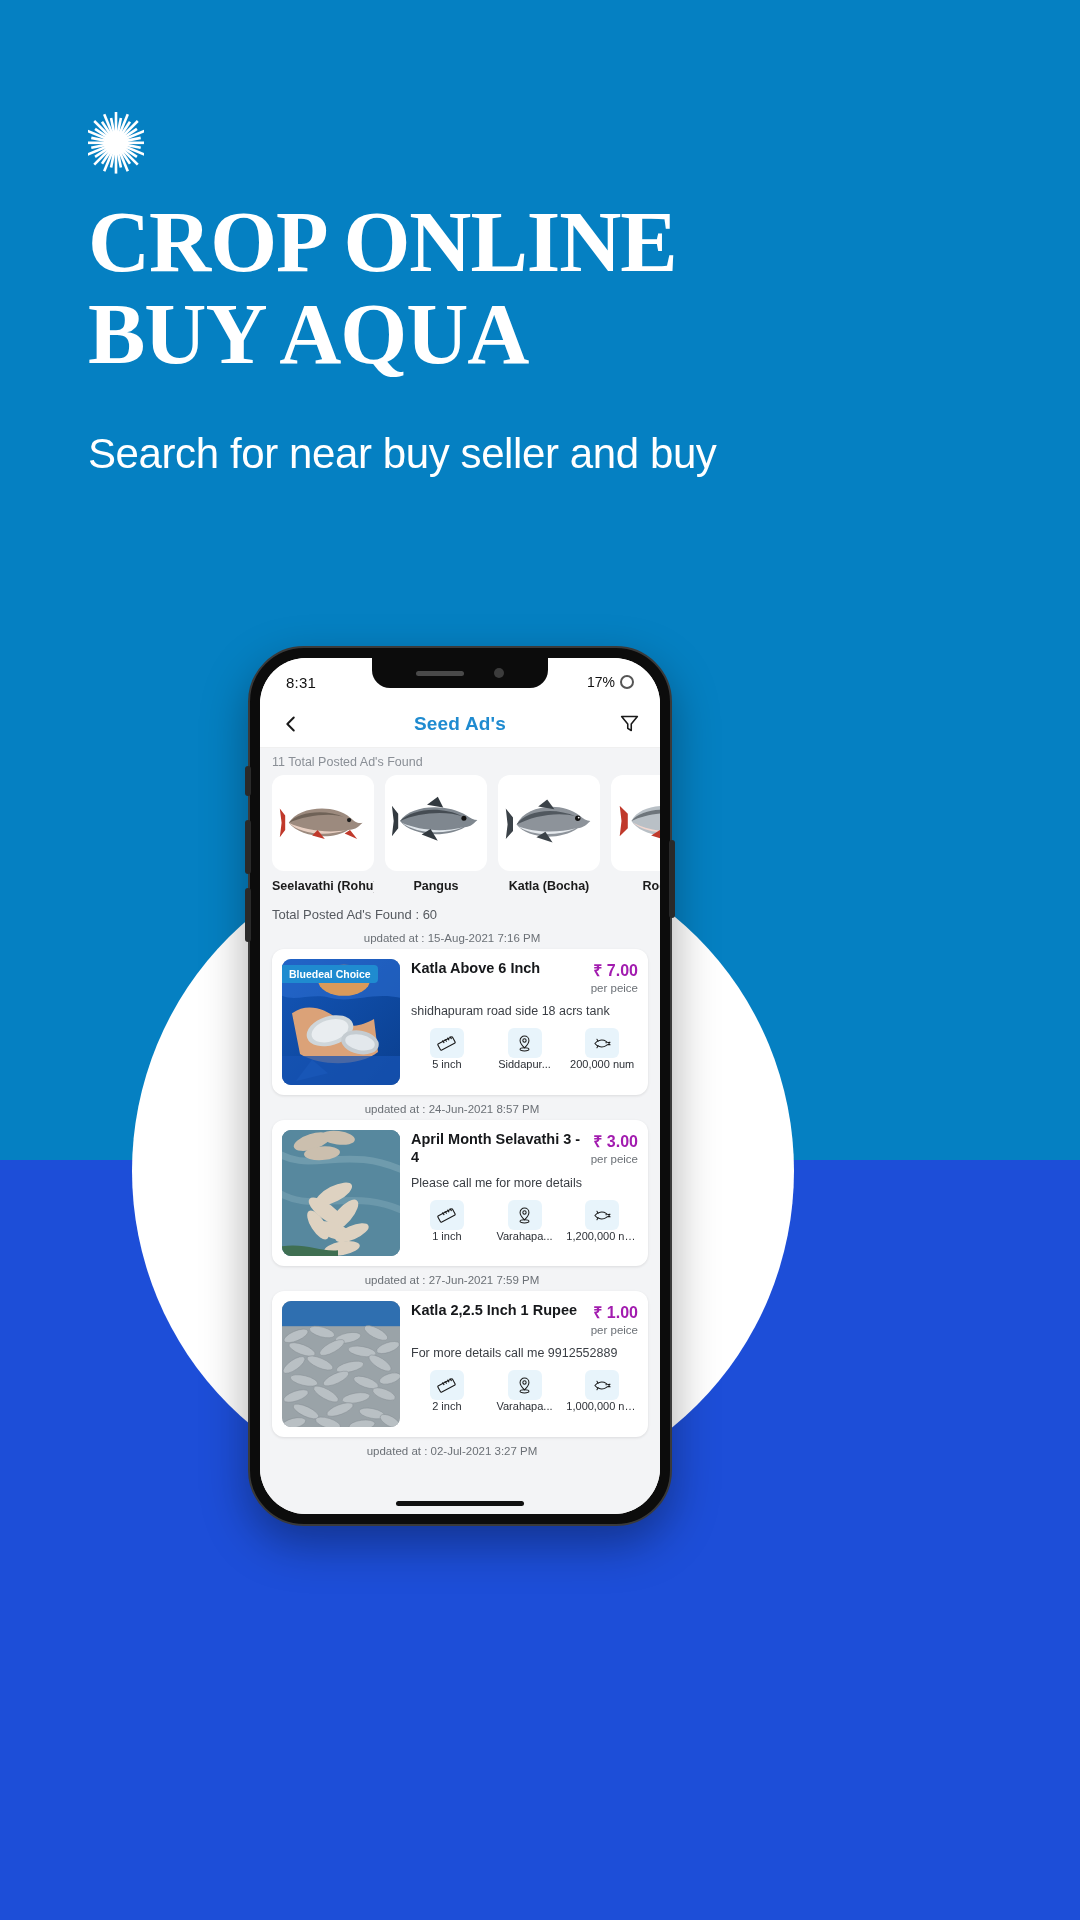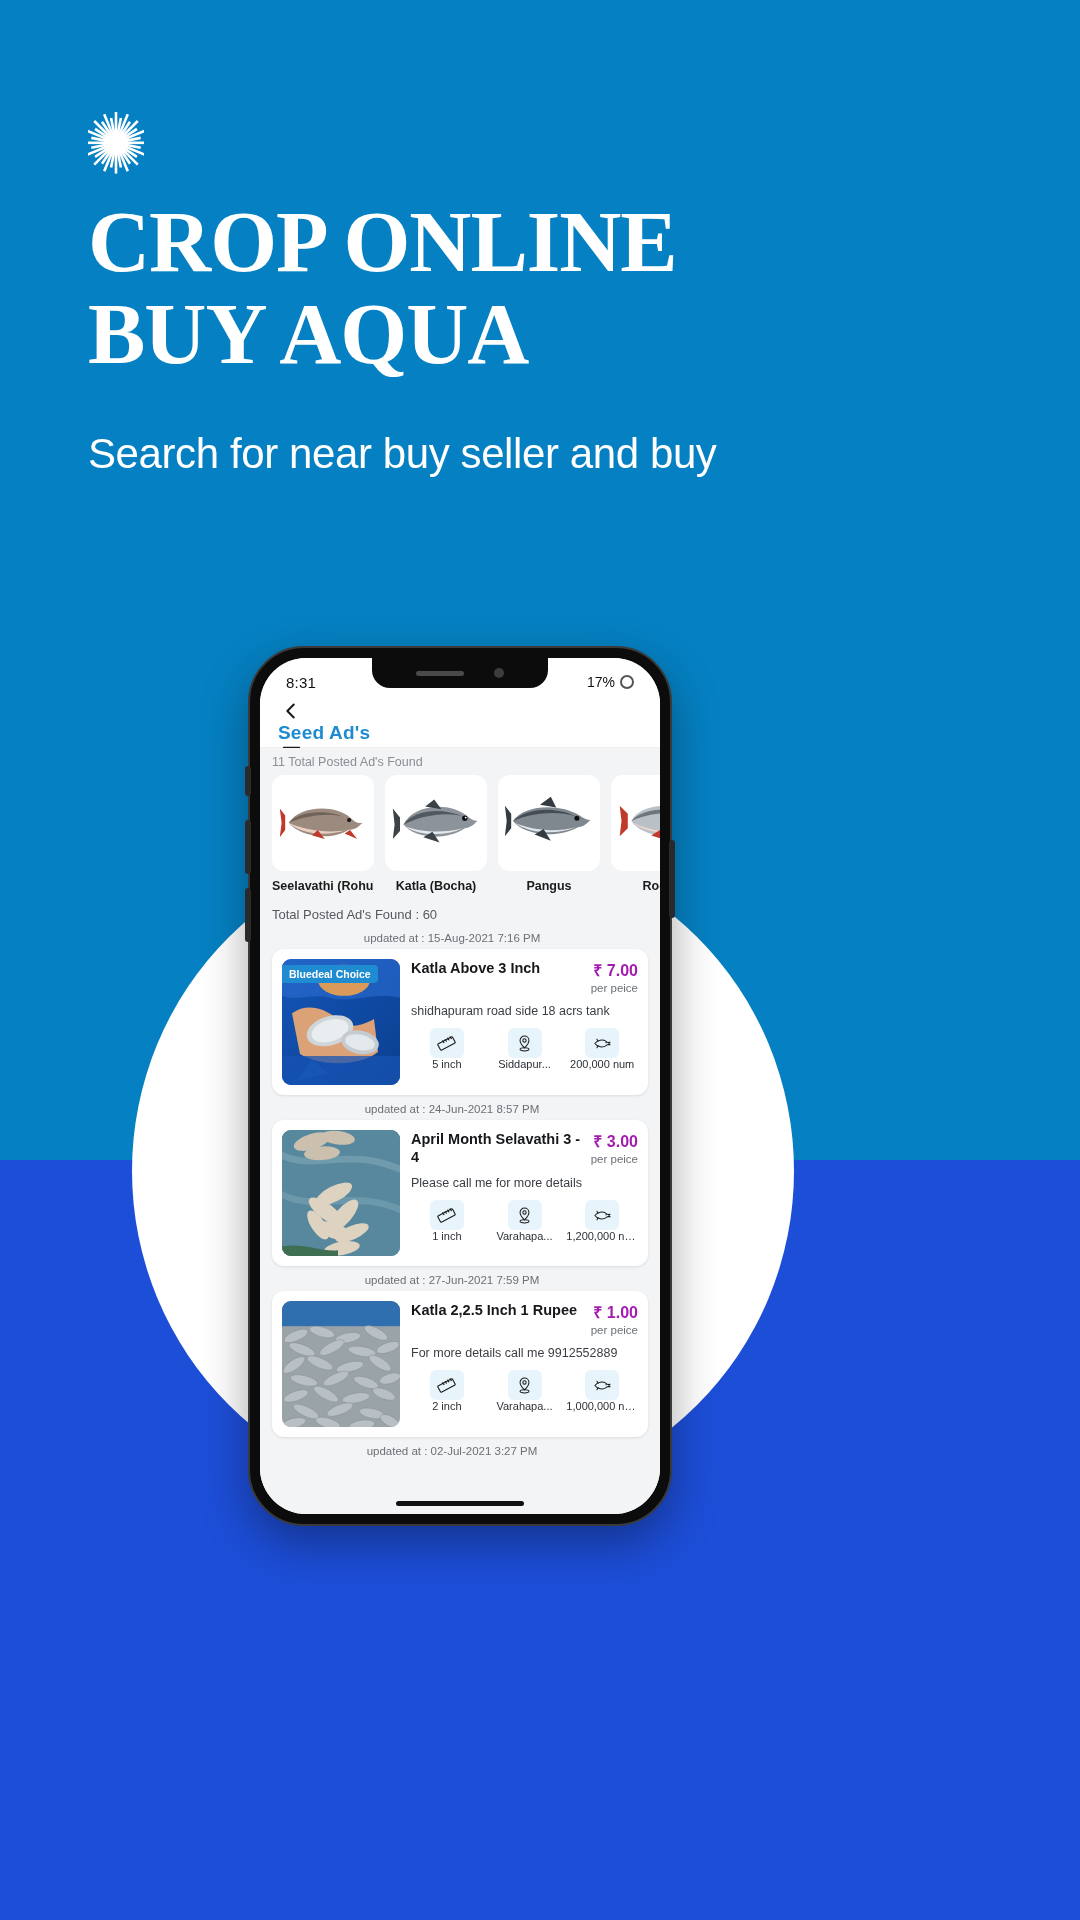--- a/index.html
+++ b/index.html
@@ -93,24 +93,23 @@
     top:0; width:176px; height:30px;
     background:#0c0c0c; border-radius:0 0 18px 18px;
     display:flex; align-items:center; justify-content:center; gap:30px;
   }
   #notch-speaker { width:48px; height:5px; border-radius:3px; background:#4a4a4a; }
   #notch-camera { width:10px; height:10px; border-radius:50%; background:#3c3c3c; }
 
   
   #app-bar {
     height:48px; background:#ffffff;
-    display:flex; align-items:flex-start;
+    display:flex; align-items:center;
     padding:0 18px;
     border-bottom:1px solid #f0f0f0;
-    flex-direction:column;
   }
   #back-button {
     width:26px; height:26px; display:flex; align-items:center; justify-content:center;
     cursor:pointer;
   }
   #app-title {
     flex:1; text-align:center;
     font-size:19px; font-weight:bold; color:#1f8bd0;
     letter-spacing:.2px;
   }
@@ -309,48 +308,48 @@
                     <circle cx="79" cy="29" r="2.4" fill="#1c1c1c"></circle>
                   </g>
                 </svg></span>
      </div>
      <div class="cat-label">Seelavathi (Rohu)</div>
           </div>
           <div class="cat-item">
             <div class="cat-thumb">
        <span><svg viewBox="0 0 100 60">
                   <g>
+                    <path d="M10 30 C22 12,62 10,84 24 C88 27,92 29,96 29 C90 35,86 37,82 37 C60 50,22 46,10 30 Z" fill="#7f878f"></path>
+                    <path d="M10 30 C24 16,56 13,80 25 C60 18,30 21,10 30 Z" fill="#454c53"></path>
+                    <path d="M12 32 C28 44,58 46,80 37 C56 43,30 40,12 32 Z" fill="#dfe5ea"></path>
+                    <path d="M8 22 L1 13 L3 30 L1 47 L8 38 Z" fill="#333a40"></path>
+                    <path d="M40 12 L52 3 L58 15 Z" fill="#333a40"></path>
+                    <path d="M44 39 L52 52 L34 45 Z" fill="#333a40"></path>
+                    <circle cx="81" cy="27" r="2.8" fill="#111"></circle>
+                  </g>
+                </svg></span>
+     </div>
+     <div class="cat-label">Pangus</div>
+          </div>
+          <div class="cat-item">
+            <div class="cat-thumb">
+       <span><svg viewBox="0 0 100 60">
+                  <g>
                     <path d="M14 34 C24 12,64 8,84 24 C88 28,92 30,96 30 C90 36,86 38,82 38 C62 52,26 50,14 34 Z" fill="#8d939a"></path>
                     <path d="M14 34 C24 18,56 14,80 25 C62 19,32 24,14 34 Z" fill="#51585f"></path>
                     <path d="M16 36 C30 46,58 48,80 38 C58 44,32 42,16 36 Z" fill="#e6eaee"></path>
                     <path d="M10 26 L2 16 L4 34 L2 50 L10 41 Z" fill="#3b4248"></path>
                     <path d="M46 42 L54 54 L36 48 Z" fill="#3b4248"></path>
                     <path d="M38 14 L48 6 L56 17 Z" fill="#3b4248"></path>
                     <circle cx="82" cy="27" r="3" fill="#111"></circle>
                     <circle cx="83" cy="26.2" r="1" fill="#fff"></circle>
                   </g>
                 </svg></span>
      </div>
      <div class="cat-label">Katla (Bocha)</div>
-          </div>
-          <div class="cat-item">
-            <div class="cat-thumb">
-       <span><svg viewBox="0 0 100 60">
-                  <g>
-                    <path d="M10 30 C22 12,62 10,84 24 C88 27,92 29,96 29 C90 35,86 37,82 37 C60 50,22 46,10 30 Z" fill="#7f878f"></path>
-                    <path d="M10 30 C24 16,56 13,80 25 C60 18,30 21,10 30 Z" fill="#454c53"></path>
-                    <path d="M12 32 C28 44,58 46,80 37 C56 43,30 40,12 32 Z" fill="#dfe5ea"></path>
-                    <path d="M8 22 L1 13 L3 30 L1 47 L8 38 Z" fill="#333a40"></path>
-                    <path d="M40 12 L52 3 L58 15 Z" fill="#333a40"></path>
-                    <path d="M44 39 L52 52 L34 45 Z" fill="#333a40"></path>
-                    <circle cx="81" cy="27" r="2.8" fill="#111"></circle>
-                  </g>
-                </svg></span>
-     </div>
-     <div class="cat-label">Pangus</div>
           </div>
           <div class="cat-item">
             <div class="cat-thumb">
        <span><svg viewBox="0 0 100 60">
                   <g>
                     <path d="M16 30 C26 10,66 8,86 24 C90 28,94 30,98 30 C92 36,88 38,84 38 C64 52,28 48,16 30 Z" fill="#b9c0c6"></path>
                     <path d="M16 30 C28 16,58 13,82 25 C62 18,34 21,16 30 Z" fill="#6e757b"></path>
                     <path d="M18 32 C32 44,60 46,82 38 C58 44,34 41,18 32 Z" fill="#f2d6cf"></path>
                     <path d="M12 22 L3 13 L5 30 L3 47 L12 38 Z" fill="#c0392b"></path>
                     <path d="M48 40 L56 52 L38 46 Z" fill="#c0392b"></path>
@@ -384,21 +383,21 @@
                   <ellipse cx="48" cy="74" rx="19" ry="11" transform="rotate(-18 48 74)" fill="#e9edf0"></ellipse>
                   <ellipse cx="78" cy="86" rx="19" ry="12" transform="rotate(12 78 86)" fill="#c5ccd1"></ellipse>
                   <ellipse cx="78" cy="86" rx="15" ry="8" transform="rotate(12 78 86)" fill="#e3e8ec"></ellipse>
                   <path d="M30 104 L14 126 L46 118 Z" fill="#1e5fc0"></path>
                   <path d="M0 100 H118 V130 H0 Z" fill="#1753b3" opacity=".75"></path>
                 </svg>
          <div class="choice-badge">Bluedeal Choice</div>
        </div>
        <div class="ad-main">
          <div class="ad-top">
-           <div class="ad-title">Katla Above 3 Inch</div>
+           <div class="ad-title">Katla Above 6 Inch</div>
            <div class="ad-price-col">
              <div class="ad-price">₹ 7.00</div>
              <div class="ad-price-unit">per peice</div>
            </div>
          </div>
          <div class="ad-desc">shidhapuram road side 18 acrs tank</div>
          <div class="ad-attrs">
                   <div class="attr">
        <div class="attr-icon">
                       <svg viewBox="0 0 24 24" fill="none" stroke="#1a1a1a" stroke-width="1.4" stroke-linecap="round" stroke-linejoin="round">

